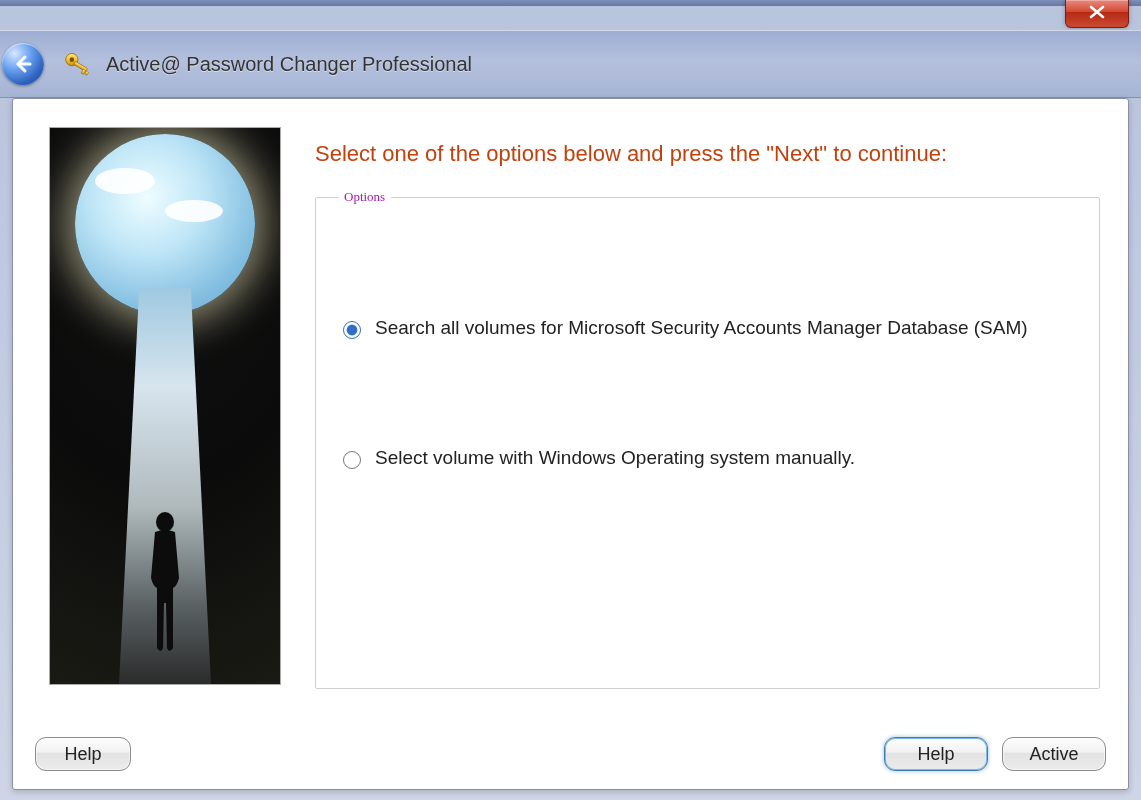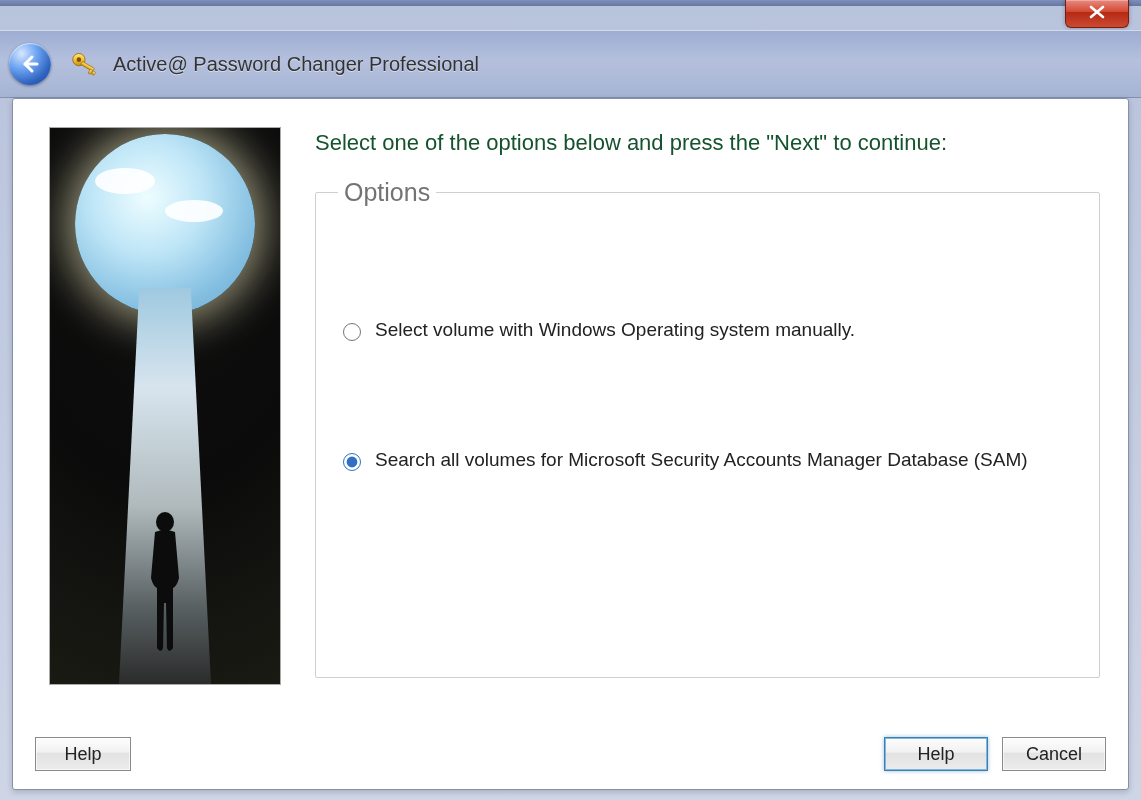--- a/index.html
+++ b/index.html
@@ -41,21 +41,21 @@
   .header {
     position: absolute;
     top: 30px;
     left: 0; right: 0;
     height: 68px;
     background: linear-gradient(to bottom, #9dadd2 0%, #b4c0dd 45%, #a6b4d4 100%);
     border-top: 1px solid rgba(255,255,255,0.5);
     border-bottom: 1px solid #8290b4;
     display: flex;
     align-items: center;
-    padding-left: 9px;
+    padding-left: 2px;
   }
   .back-circle {
     width: 42px; height: 42px;
     border-radius: 50%;
     background: radial-gradient(circle at 30% 25%, #d8e6ff 0%, #6fa6f2 35%, #2e63c0 70%, #194a9e 100%);
     box-shadow: 0 1px 3px rgba(0,0,0,0.4), inset 0 1px 1px rgba(255,255,255,0.6);
     display: flex;
     align-items: center;
     justify-content: center;
     cursor: pointer;
@@ -134,36 +134,37 @@
     left: 50%;
     transform: translateX(-50%);
     width: 60px;
     height: 150px;
   }
   .rightcol {
     flex: 1;
     padding-left: 34px;
   }
   .instruction {
-    color: #14532d;
+    color: #c2410c;
     font-size: 22px;
-    margin: 3px 0 22px 0;
+    margin: 14px 0 22px 0;
   }
   fieldset.options {
     border: 1px solid #cfcfcf;
     border-radius: 2px;
     padding: 0 22px 30px 22px;
     margin: 0;
     position: relative;
     height: 500px;
   }
   fieldset.options legend {
-    font-size: 25px;
-    color: #737373;
+    font-size: 13px;
+    color: #a21caf;
     padding: 0 6px;
+    font-family: Liberation Serif, serif;
   }
   .opt {
     display: flex;
     align-items: center;
     margin-top: 108px;
     font-size: 19px;
     color: #222;
   }
   .opt:first-of-type { margin-top: 112px; }
   .opt input[type=radio]{
@@ -182,21 +183,21 @@
   }
   .spacer { flex: 1; }
   button.win {
     min-width: 104px;
     height: 34px;
     font-size: 18px;
     font-family: inherit;
     color: #222;
     background: linear-gradient(to bottom, #fdfdfd 0%, #f1f1f1 45%, #e2e2e2 46%, #ececec 100%);
     border: 1px solid #8a8a8a;
-    border-radius: 0;
+    border-radius: 11px;
     padding: 0 18px;
     margin-left: 14px;
     cursor: pointer;
     box-shadow: 0 0 0 1px rgba(255,255,255,0.6) inset;
   }
   button.win.default {
     border: 1px solid #3c7fb1;
     box-shadow: 0 0 0 1px #7fb7e1 inset, 0 0 4px rgba(60,127,177,0.5);
   }
   button.win.help { margin-left: 0; min-width: 96px; }
@@ -251,32 +252,32 @@
       </div>
     </div>
 
     <div class="rightcol">
       <div class="instruction">Select one of the options below and press the "Next" to continue:</div>
 
       <fieldset class="options">
         <legend>Options</legend>
 
         <label class="opt">
+          <input type="radio" name="opt" checked="" style="">
+          <span>Search all volumes for Microsoft Security Accounts Manager Database (SAM)</span>
+        </label>
+
+        <label class="opt">
           <input type="radio" name="opt" style="">
           <span>Select volume with Windows Operating system manually.</span>
-        </label>
-
-        <label class="opt">
-          <input type="radio" name="opt" checked="" style="">
-          <span>Search all volumes for Microsoft Security Accounts Manager Database (SAM)</span>
         </label>
 
       </fieldset>
     </div>
   </div>
 
   <div class="button-row">
     <button class="win help">Help</button>
     <div class="spacer"></div>
     <button class="win default">Help</button>
-    <button class="win">Cancel</button>
+    <button class="win">Active</button>
   </div>
 </div>
 
 </body></html>

